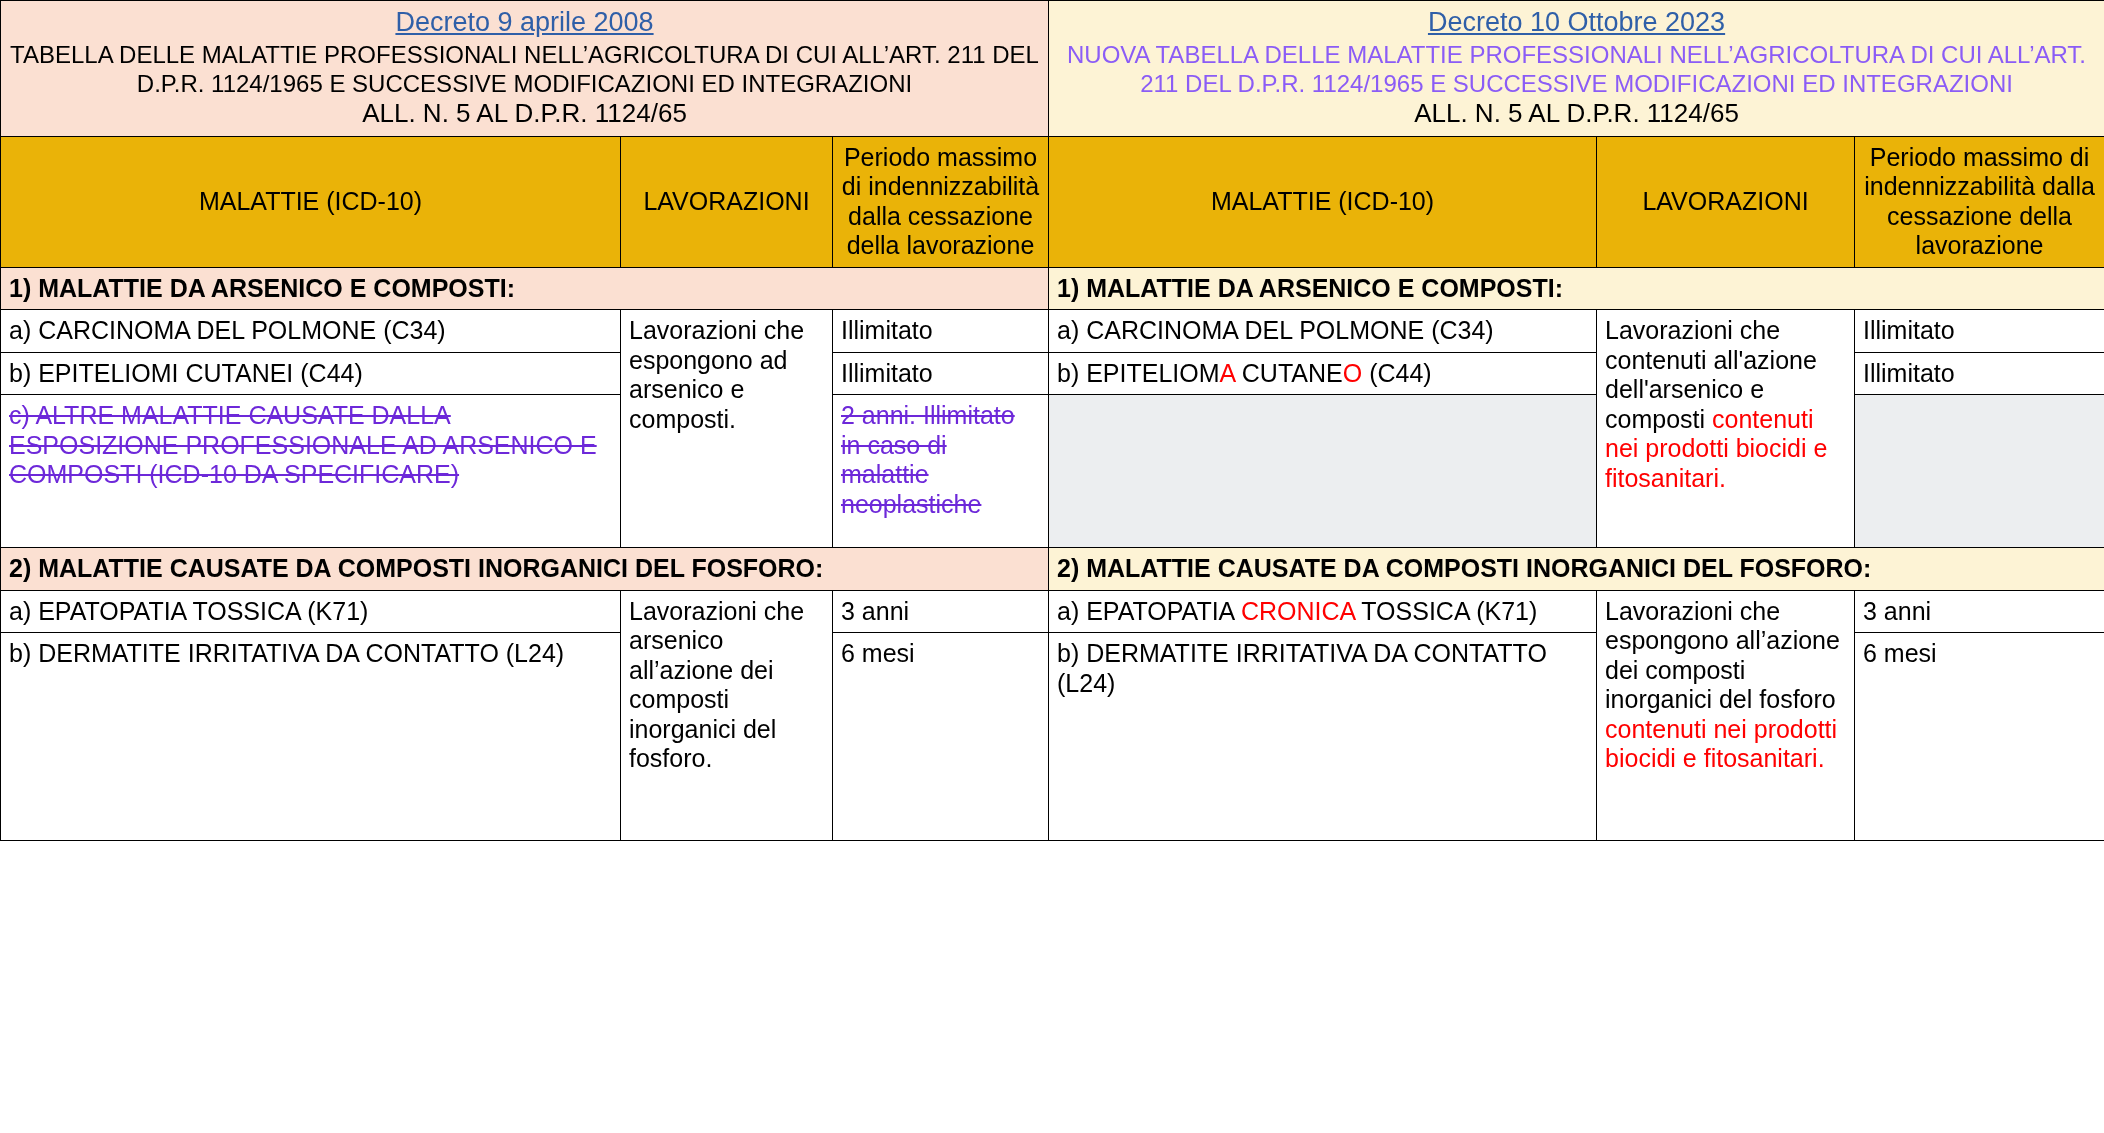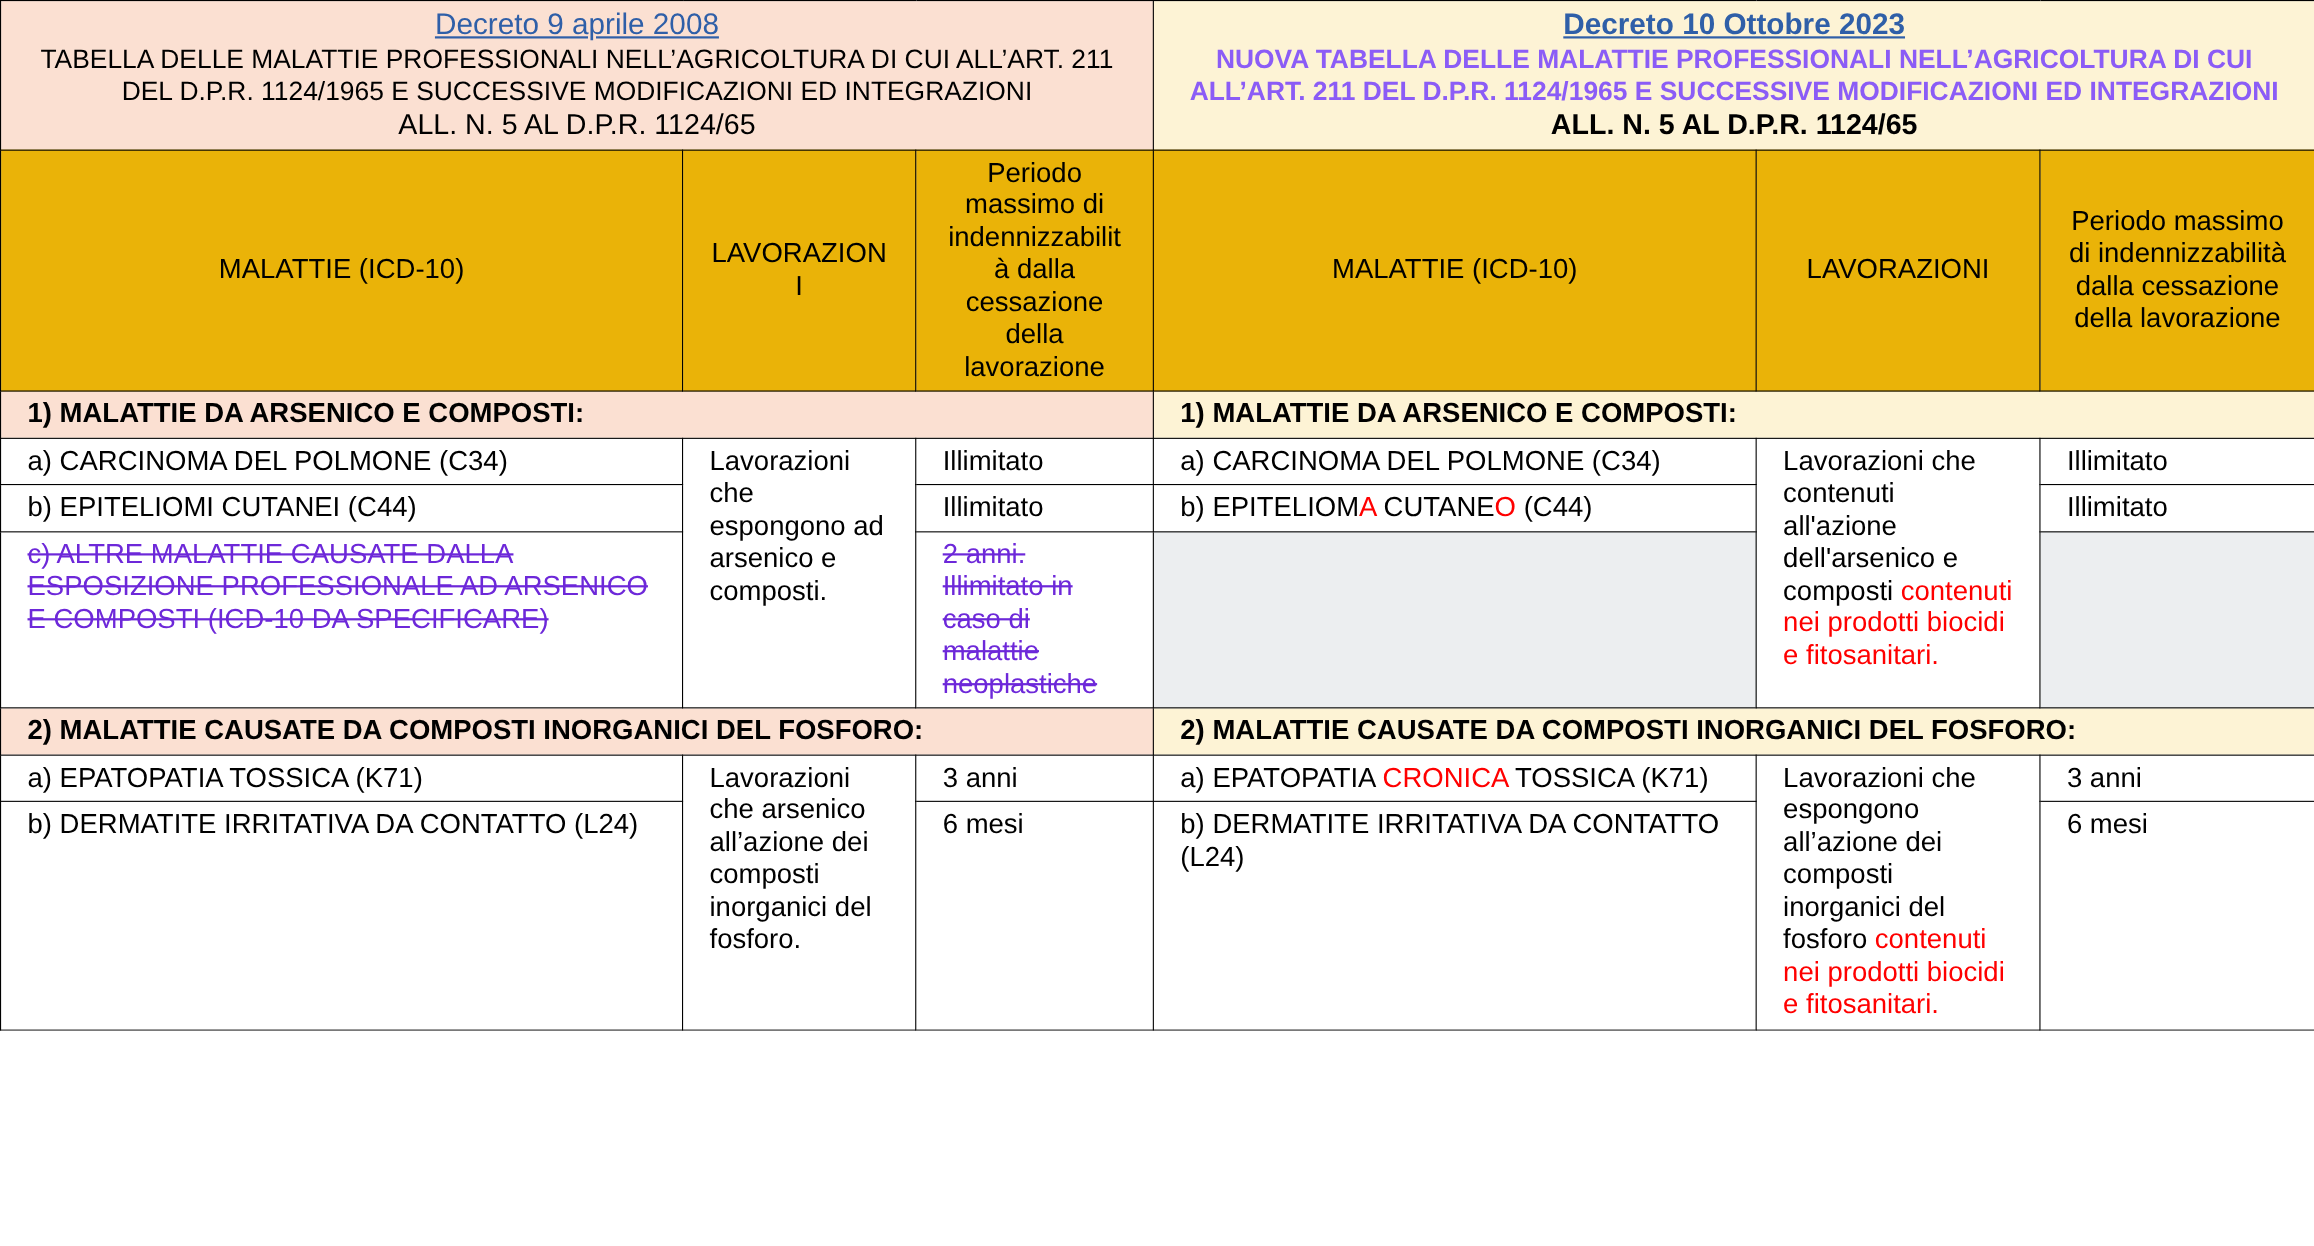--- a/index.html
+++ b/index.html
@@ -17,21 +17,21 @@
   }
   table.main {
     border-collapse: collapse;
     table-layout: fixed;
     width: 2104px;
     border: 1px solid #000000;
   }
   table.main td {
     border: 1px solid #000000;
     vertical-align: top;
-    padding: 6px 24px;
+    padding: 6px 8px;
     font-size: 25px;
     line-height: 1.18;
     color: #000000;
     word-wrap: break-word;
     overflow-wrap: break-word;
   }
   
   col.c1 { width: 620px; }
   col.c2 { width: 212px; }
   col.c3 { width: 216px; }
@@ -41,21 +41,20 @@
 
   .hdr-left {
     background: #fbe0d2;
     text-align: center;
     padding: 6px 10px 10px 10px;
   }
   .hdr-right {
     background: #fdf3d5;
     text-align: center;
     padding: 6px 10px 10px 10px;
-    font-weight: bold;
   }
   .decreto {
     color: #2f5fa8;
     text-decoration: underline;
     font-size: 27px;
     display: block;
     margin-bottom: 2px;
   }
   .hdr-title {
     font-size: 24px;

